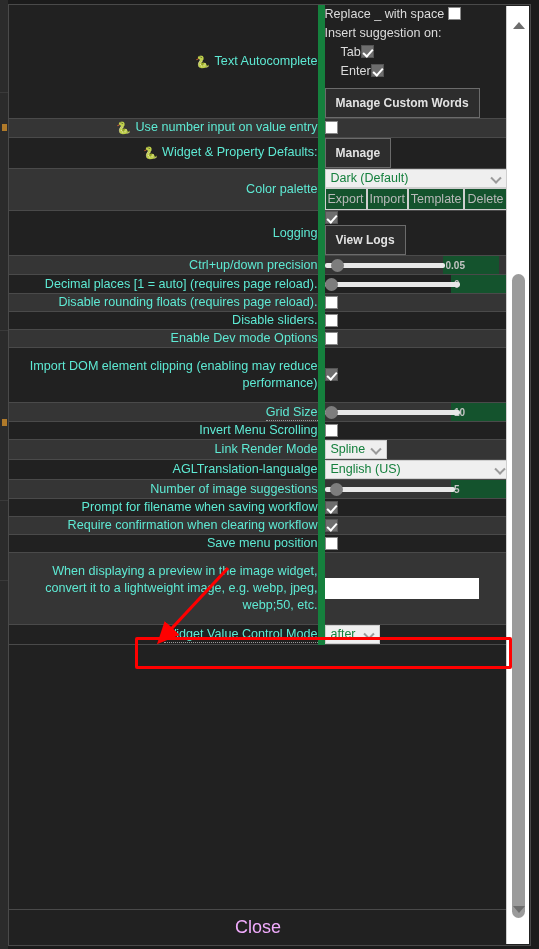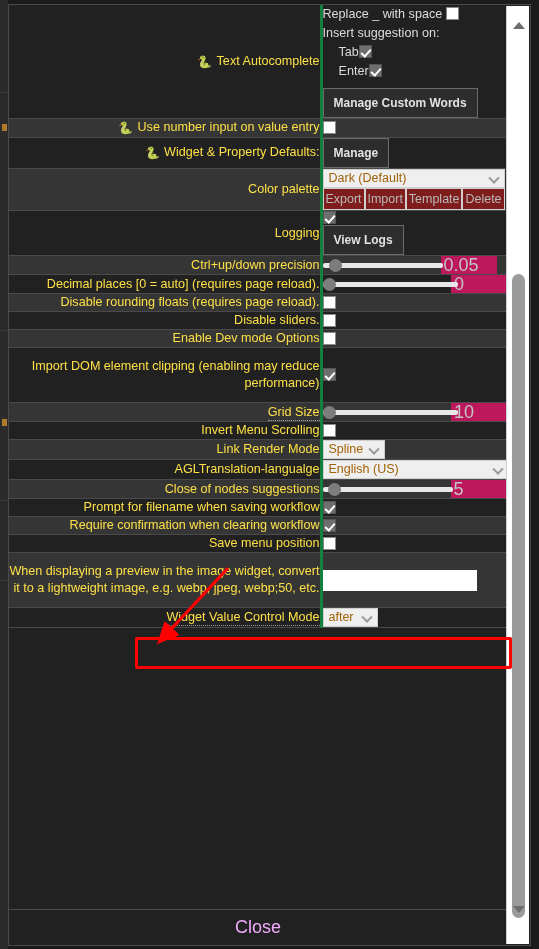--- a/index.html
+++ b/index.html
@@ -57,24 +57,24 @@
   table.settings tr.even { background: #212121; }
   table.settings td {
     border-bottom: 1px solid #4a4a4a;
     vertical-align: middle;
     padding: 0;
   }
   td.label {
     width: 312px;
     text-align: right;
     padding: 7px 10px 7px 8px;
-    color: #fde047;
+    color: #5eead4;
     font-size: 12.6px;
     line-height: 17px;
-    border-right: 3px solid #15803d;
+    border-right: 7px solid #15803d;
   }
   td.label.tall { padding-top: 10px; padding-bottom: 10px; }
   td.ctl {
     padding: 6px 6px 6px 7px;
     color: #d8d8d8;
     font-size: 12.6px;
   }
 
   .snake {
     display: inline-block;
@@ -117,36 +117,36 @@
     border: 1px solid #6b6b6b;
     color: #e2e2e2;
     font-size: 12px;
     font-weight: bold;
     padding: 7px 10px;
     font-family: "Liberation Sans", sans-serif;
   }
   .palette-btns { display: flex; gap: 0; width: 182px; }
   .btn-flat {
     flex: 1 1 auto;
-    background: #7f1d1d;
+    background: #14532d;
     border: 1px solid #cfcfcf;
     color: #b9b9b9;
     font-size: 12.5px;
     padding: 3px 0;
     text-align: center;
     overflow: hidden;
     white-space: nowrap;
   }
 
   
   .sel {
     position: relative;
     background: #efefef;
     border: 1px solid #cfcfcf;
-    color: #a16207;
+    color: #15803d;
     font-size: 12.5px;
     height: 19px;
     line-height: 17px;
     padding: 0 18px 0 5px;
     white-space: nowrap;
     overflow: hidden;
   }
   .sel::after {
     content: "";
     position: absolute;
@@ -177,27 +177,28 @@
   }
   .slider .thumb {
     position: absolute;
     top: 0;
     width: 13px; height: 13px;
     border-radius: 50%;
     background: #7d7d7d;
   }
   .num {
     width: 56px; height: 18px;
-    background: #be185d;
+    background: #14532d;
     border: none;
     color: #c4c4c4;
-    font-size: 18px;
+    font-size: 10px;
     font-family: "Liberation Sans", sans-serif;
     padding: 0 3px;
     margin-left: -2px;
+    font-weight: bold;
   }
   .textin {
     width: 154px; height: 21px;
     background: #ffffff;
     border: none;
     font-size: 12.5px;
     font-family: "Liberation Sans", sans-serif;
     padding: 0 3px;
   }
 
@@ -363,21 +364,21 @@
                   <span class="track"></span>
                   <span class="thumb" style="left:6px"></span>
                 </span>
                 <input class="num" value="0.05" style="">
               </div>
             </td>
           </tr>
 
           <tr class="even">
             <td class="label">
-              <span>Decimal places [0 = auto] (requires page reload).</span>
+              <span>Decimal places [1 = auto] (requires page reload).</span>
             </td>
             <td class="ctl">
               <div class="slider-row">
                 <span class="slider" style="width:135px">
                   <span class="track" style="width:135px"></span>
                   <span class="thumb" style="left:0px"></span>
                 </span>
                 <input class="num" value="0" style="">
               </div>
             </td>
@@ -460,21 +461,21 @@
             </td>
             <td class="ctl">
               <div class="sel w-lang">
                 <span>English (US)</span>
               </div>
             </td>
           </tr>
 
           <tr class="odd">
             <td class="label">
-              <span>Close of nodes suggestions</span>
+              <span>Number of image suggestions</span>
             </td>
             <td class="ctl">
               <div class="slider-row">
                 <span class="slider" style="width:130px">
                   <span class="track" style="width:130px"></span>
                   <span class="thumb" style="left:5px"></span>
                 </span>
                 <input class="num" value="5" style="">
               </div>
             </td>

